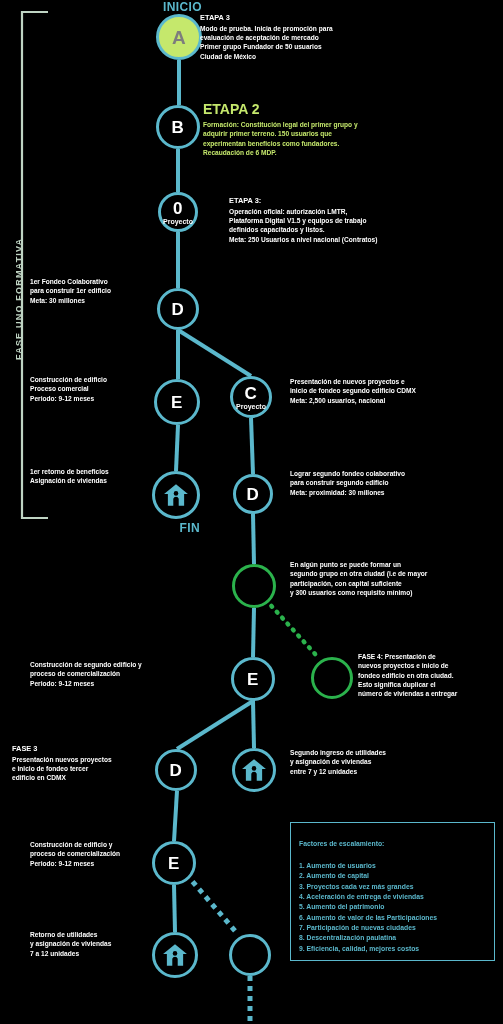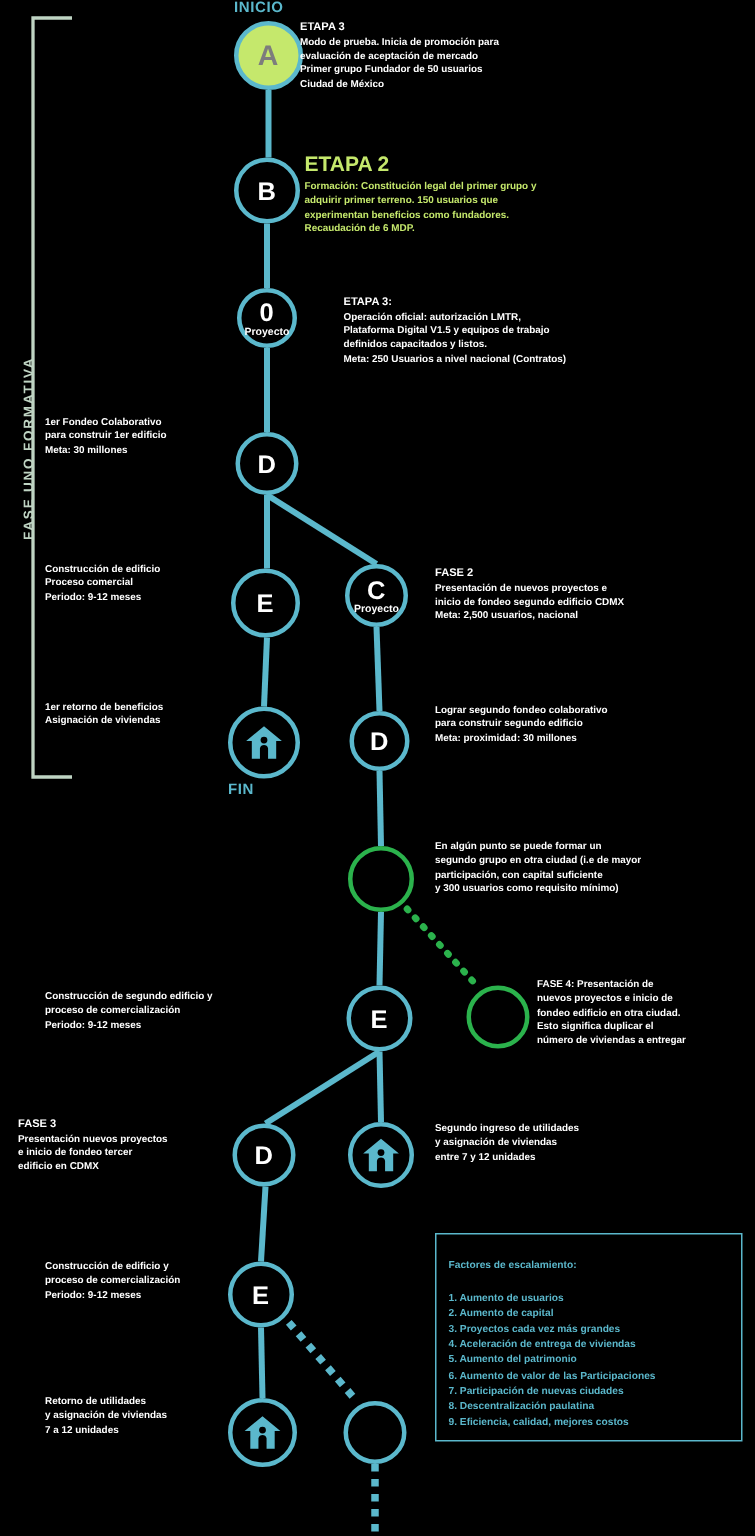--- a/index.html
+++ b/index.html
@@ -57,24 +57,24 @@
   .txt.right { text-align: left; }
   .txt.left  { }
   .txt .hdr  { display:block; font-size: 7.4px; }
   .txt.greenText, .txt.greenText .hdr { color: #C5E86C; }
   .txt.greenText .hdr { font-size: 14px; }
   .txt .big  { display:block; font-size: 9px; }
 
   .tag {
     position: absolute;
     color: #5BB8CC;
-    font-size: 10px;
+    font-size: 12px;
     font-weight: bold;
     letter-spacing: 0.4px;
-    text-align: left;
+    text-align: right;
   }
 
   
   .phase-label {
     position: absolute;
     color: #BFD4C3;
     font-size: 9px;
     font-weight: bold;
     letter-spacing: 1.2px;
     transform-origin: left top;
@@ -201,21 +201,21 @@
       <div class="txt right" style="top: 196px; left: 221px; width: 297px; margin-left: 8px;"><span class="hdr">ETAPA 3:</span><span>Operación oficial: autorización LMTR,
 Plataforma Digital V1.5 y equipos de trabajo
 definidos capacitados y listos.
 Meta: 250 Usuarios a nivel nacional (Contratos)</span></div>
       <div class="txt left" style="top: 277px; left: 30px; width: 142px;"><span>1er Fondeo Colaborativo
 para construir 1er edificio
 Meta: 30 millones</span></div>
       <div class="txt left" style="top: 375px; left: 30px; width: 142px;"><span>Construcción de edificio
 Proceso comercial
 Periodo: 9-12 meses</span></div>
-      <div class="txt right" style="top: 377px; left: 290px; width: 210px;"><span class="hdr">FASE 2</span><span>Presentación de nuevos proyectos e
+      <div class="txt right" style="top: 377px; left: 290px; width: 210px;"><span>Presentación de nuevos proyectos e
 inicio de fondeo segundo edificio CDMX
 Meta: 2,500 usuarios, nacional</span></div>
       <div class="txt left" style="top: 467px; left: 30px; width: 142px;"><span>1er retorno de beneficios
 Asignación de viviendas</span></div>
       <div class="txt right" style="top: 469px; left: 290px; width: 210px;"><span>Lograr segundo fondeo colaborativo
 para construir segundo edificio
 Meta: proximidad: 30 millones</span></div>
       <div class="txt right" style="top: 560px; left: 290px; width: 210px;"><span>En algún punto se puede formar un
 segundo grupo en otra ciudad (i.e de mayor
 participación, con capital suficiente

